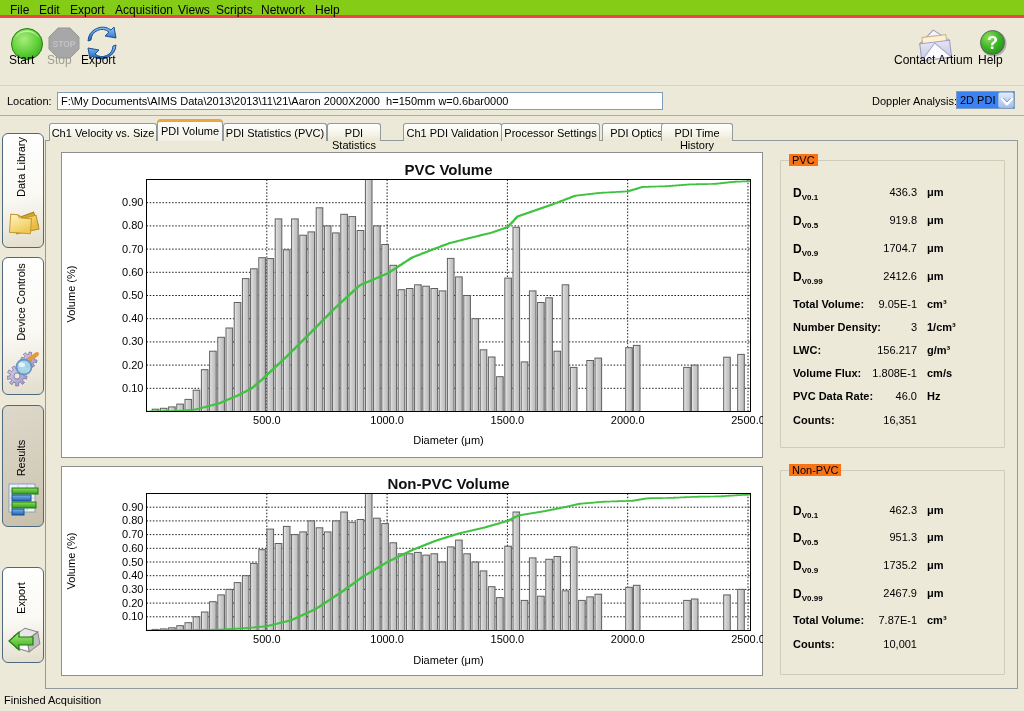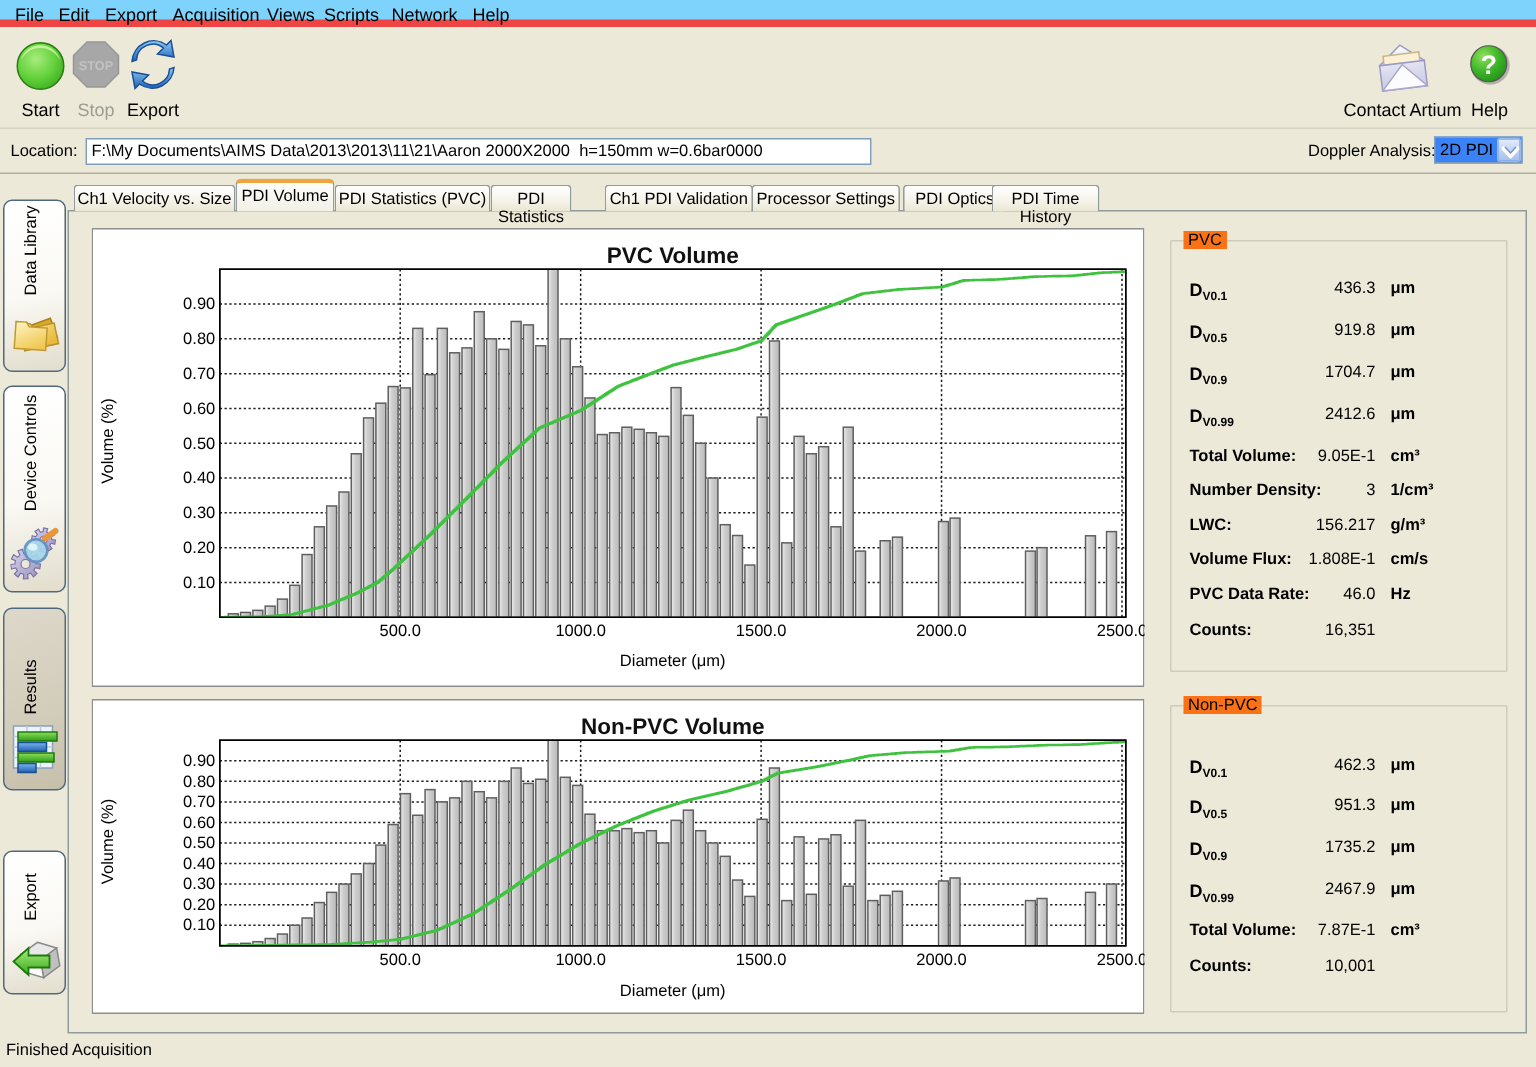--- a/index.html
+++ b/index.html
@@ -1,20 +1,20 @@
 <!DOCTYPE html>
 <html><head><meta charset="utf-8"><title>AIMS</title><style>
 *{margin:0;padding:0;box-sizing:border-box}
 body{width:1024px;height:711px;position:relative;background:#ece9d8;font-family:"Liberation Sans",sans-serif;overflow:hidden;font-size:11px;color:#000}
 .abs{position:absolute}
-.menubar{left:0;top:0;width:1024px;height:18px;background:#7dd3fc;border-bottom:5px solid #ef4444}
+.menubar{left:0;top:0;width:1024px;height:18px;background:#84cc16;border-bottom:3px solid #ef4444}
 .menubar span{position:absolute;top:3px;font-size:12px}
 .lbl{font-size:11px}
-.tb-label{position:absolute;top:66px;font-size:12px;text-align:center}
-.locinput{position:absolute;left:57px;top:92px;width:524px;height:18px;background:#fff;border:1px solid #7f9db9;font-size:11px;padding:2px 3px 0 3px;white-space:nowrap;overflow:hidden}
+.tb-label{position:absolute;top:53px;font-size:12px;}
+.locinput{position:absolute;left:57px;top:92px;width:606px;height:18px;background:#fff;border:1px solid #7f9db9;font-size:11px;padding:2px 3px 0 3px;white-space:nowrap;overflow:hidden}
 .combo{position:absolute;left:956px;top:91px;width:59px;height:18px;background:#3b82f6;border:1px solid #7f9db9}
 .combo .txt{position:absolute;left:3px;top:2px;font-size:11px}
 .combo .btn{position:absolute;right:0;top:0;width:16px;height:16px;background:linear-gradient(180deg,#e3ecfd 0%,#c2d4f3 50%,#a8c0ea 100%);border:1px solid #9dbbe8;border-radius:2px}
 .combo .btn svg{position:absolute;left:2px;top:4px}
 .tab{position:absolute;font-size:11px;text-align:center;background:linear-gradient(180deg,#ffffff 0%,#f6f4ea 55%,#eae6d4 100%);border:1px solid #919b9c;border-bottom:none;border-radius:3px 3px 0 0;padding-top:3px;height:18px}
 .tabsel{position:absolute;font-size:11px;text-align:center;background:linear-gradient(180deg,#fdfdfa 0%,#f2f0e6 100%);border:1px solid #979d9e;border-bottom:none;border-radius:4px 4px 0 0;border-top:3px solid #f0a43f;padding-top:3px;height:22px;z-index:5}
 .panel{position:absolute;left:45px;top:140px;width:973px;height:549px;background:#ece9d8;border:1px solid #919b9c}
 .sbtn{position:absolute;left:2px;width:42px;border:1px solid #50687e;border-radius:6px;background:linear-gradient(170deg,#ffffff 0%,#faf9f4 55%,#e2ddcc 100%)}
 .sbtnsel{background:linear-gradient(160deg,#ddd8ca 0%,#d2ccba 60%,#c6bfaa 100%)}
 .vtext{position:absolute;font-size:11px;white-space:nowrap;transform:rotate(-90deg);transform-origin:center}

